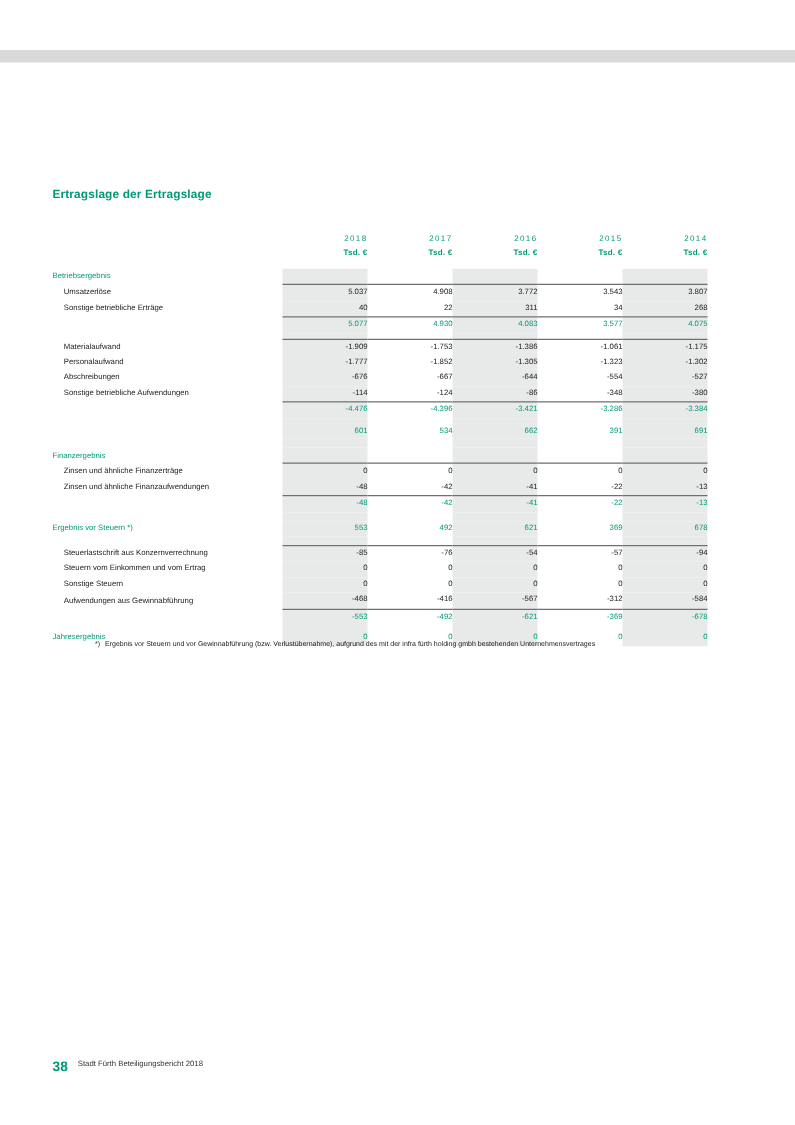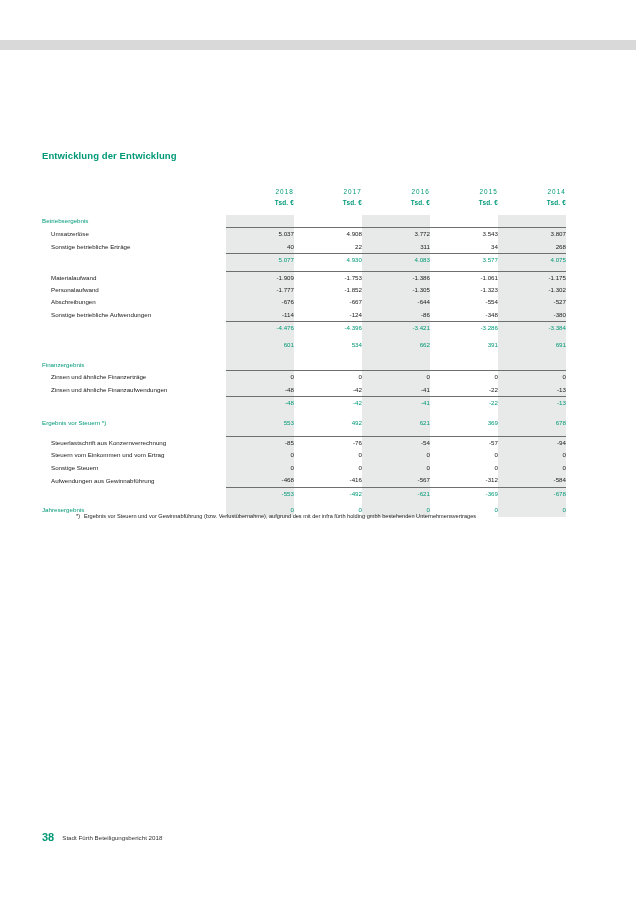--- a/index.html
+++ b/index.html
@@ -120,43 +120,43 @@
     color: #1a1a1a;
   }
   .footnote .star {
     position: absolute;
     left: -8px;
     top: 0;
   }
   .footer {
     position: absolute;
     left: 42px;
-    bottom: 57px;
+    bottom: 40px;
     display: flex;
-    align-items: center;
+    align-items: flex-start;
     gap: 8px;
   }
   .folio {
     font-size: 11px;
     font-weight: bold;
     color: #009977;
   }
   .footer-text {
     font-size: 6.2px;
     color: #333333;
   }
 </style>
 </head>
 <body>
 
 <div class="page">
 
   <div class="top-band"></div>
 
-  <div class="title">Entwicklung der Entwicklung</div>
+  <div class="title">Ertragslage der Ertragslage</div>
 
   <table class="fin">
     <colgroup>
       <col class="col-label">
       <col class="col-num">
         <col class="col-num">
         <col class="col-num">
         <col class="col-num">
         <col class="col-num">
     </colgroup>

